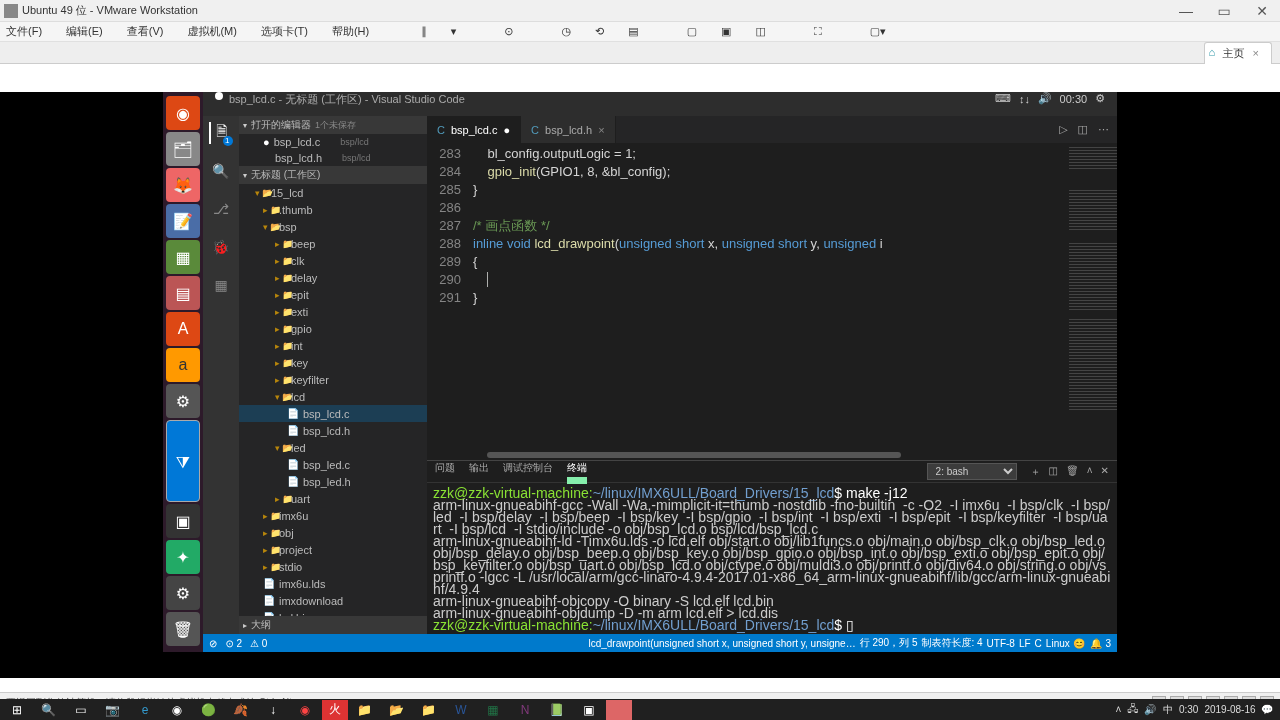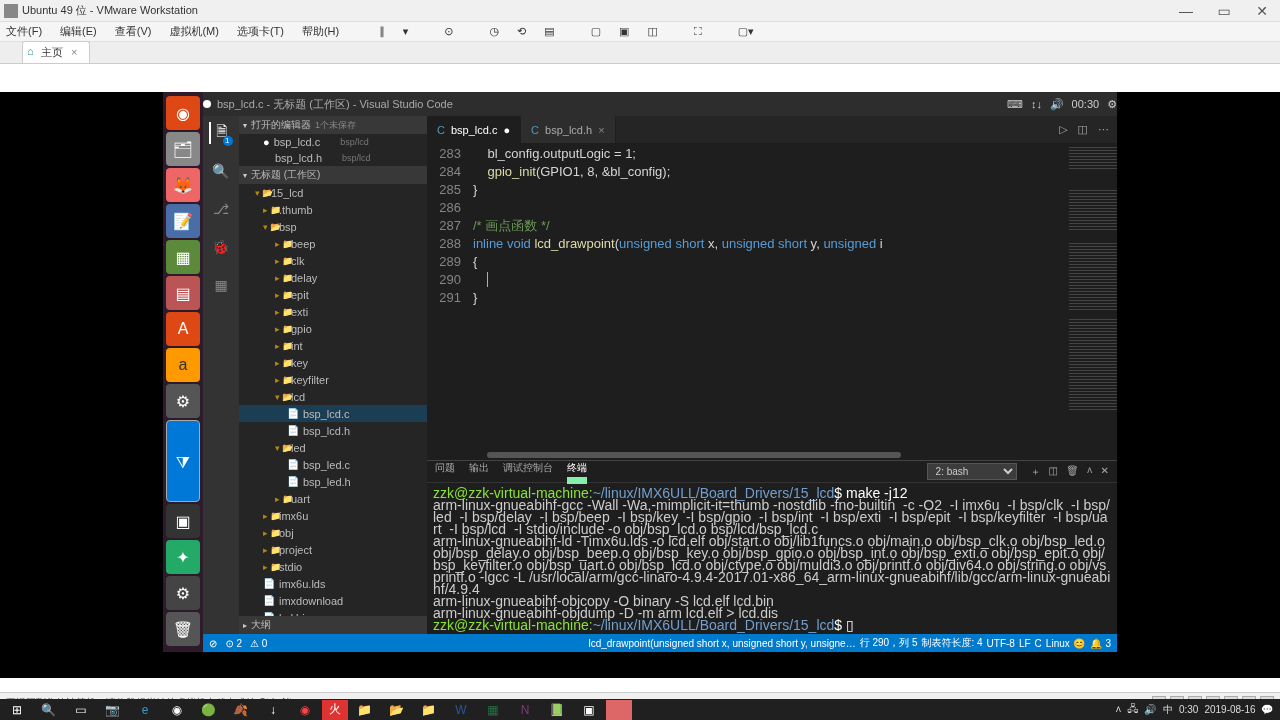--- a/index.html
+++ b/index.html
@@ -6,25 +6,25 @@
 body { width:1280px; height:720px; background:#fff; overflow:hidden; font-size:11px; color:#333; }
 
 
 .vm-title { height:22px; background:#f0f0f0; border-bottom:1px solid #ddd; display:flex; align-items:center; padding:0 4px; }
 .vm-title .icon { width:14px; height:14px; background:#888; margin-right:4px; }
 .vm-title .txt { flex:1; font-size:11px; }
 .vm-title .winbtn { display:flex; gap:10px; }
 .vm-title .winbtn span { width:28px; height:18px; display:flex; align-items:center; justify-content:center; font-size:14px; color:#555; }
 
 
-.vm-menu { height:20px; background:#f5f5f5; border-bottom:1px solid #e0e0e0; display:flex; align-items:center; padding:0 6px; gap:18px; font-size:11px; }
+.vm-menu { height:20px; background:#f5f5f5; border-bottom:1px solid #e0e0e0; display:flex; align-items:center; padding:0 6px; gap:24px; font-size:11px; }
 .vm-menu span { color:#333; }
 
 
-.vm-tabs { height:22px; background:#eee; border-bottom:1px solid #ccc; display:flex; align-items:flex-end; padding:0 22px; gap:2px; }
+.vm-tabs { height:22px; background:#eee; border-bottom:1px solid #ccc; display:flex; align-items:flex-end; padding:0 8px; gap:2px;flex-direction:column; }
 .vm-tabs .tab { padding:3px 12px 3px 18px; background:#fff; border:1px solid #ccc; border-bottom:none; border-radius:3px 3px 0 0; font-size:11px; position:relative; }
 .vm-tabs .tab.home::before { content:"⌂"; position:absolute; left:4px; color:#39a; }
 .vm-tabs .tab.guest::before { content:"▣"; position:absolute; left:4px; color:#c55; font-size:10px; }
 .vm-tabs .tab .x { margin-left:8px; color:#888; }
 
 
 .guest { position:absolute; top:92px; left:0; right:0; bottom:21px; background:#000; }
 
 
 .launcher { position:absolute; left:163px; top:0; bottom:26px; width:40px; background:#2d1a2a; display:flex; flex-direction:column; align-items:center; padding-top:4px; gap:2px; }
@@ -41,21 +41,21 @@
 .launcher .code { background:#0078d7; border:1px solid #aaa; }
 .launcher .ghost { background:#333; }
 .launcher .ghost2 { background:#2a6; }
 .launcher .trash { margin-top:auto; margin-bottom:6px; background:#555; }
 .launcher .gear2 { background:#444; }
 
 
 .vscode { position:absolute; left:203px; top:0; right:163px; bottom:26px; background:#1e1e1e; color:#ccc; display:flex; flex-direction:column; }
 
 
-.vs-title { height:24px; background:#2d2d2d; display:flex; align-items:center; padding:0 0; font-size:11px; color:#aaa; }
+.vs-title { height:24px; background:#2d2d2d; display:flex; align-items:flex-start; padding:0 12px; font-size:11px; color:#aaa; }
 .vs-title .dot { width:8px; height:8px; border-radius:50%; background:#fff; margin-right:6px; }
 .vs-title .ttxt { flex:1; }
 .vs-title .ticons { display:flex; gap:8px; align-items:center; color:#ccc; }
 .vs-title .ticons span { font-size:11px; }
 
 
 .vs-body { flex:1; display:flex; min-height:0; }
 
 
 .actbar { width:36px; background:#333; display:flex; flex-direction:column; align-items:center; padding-top:6px; gap:16px; color:#888; }

